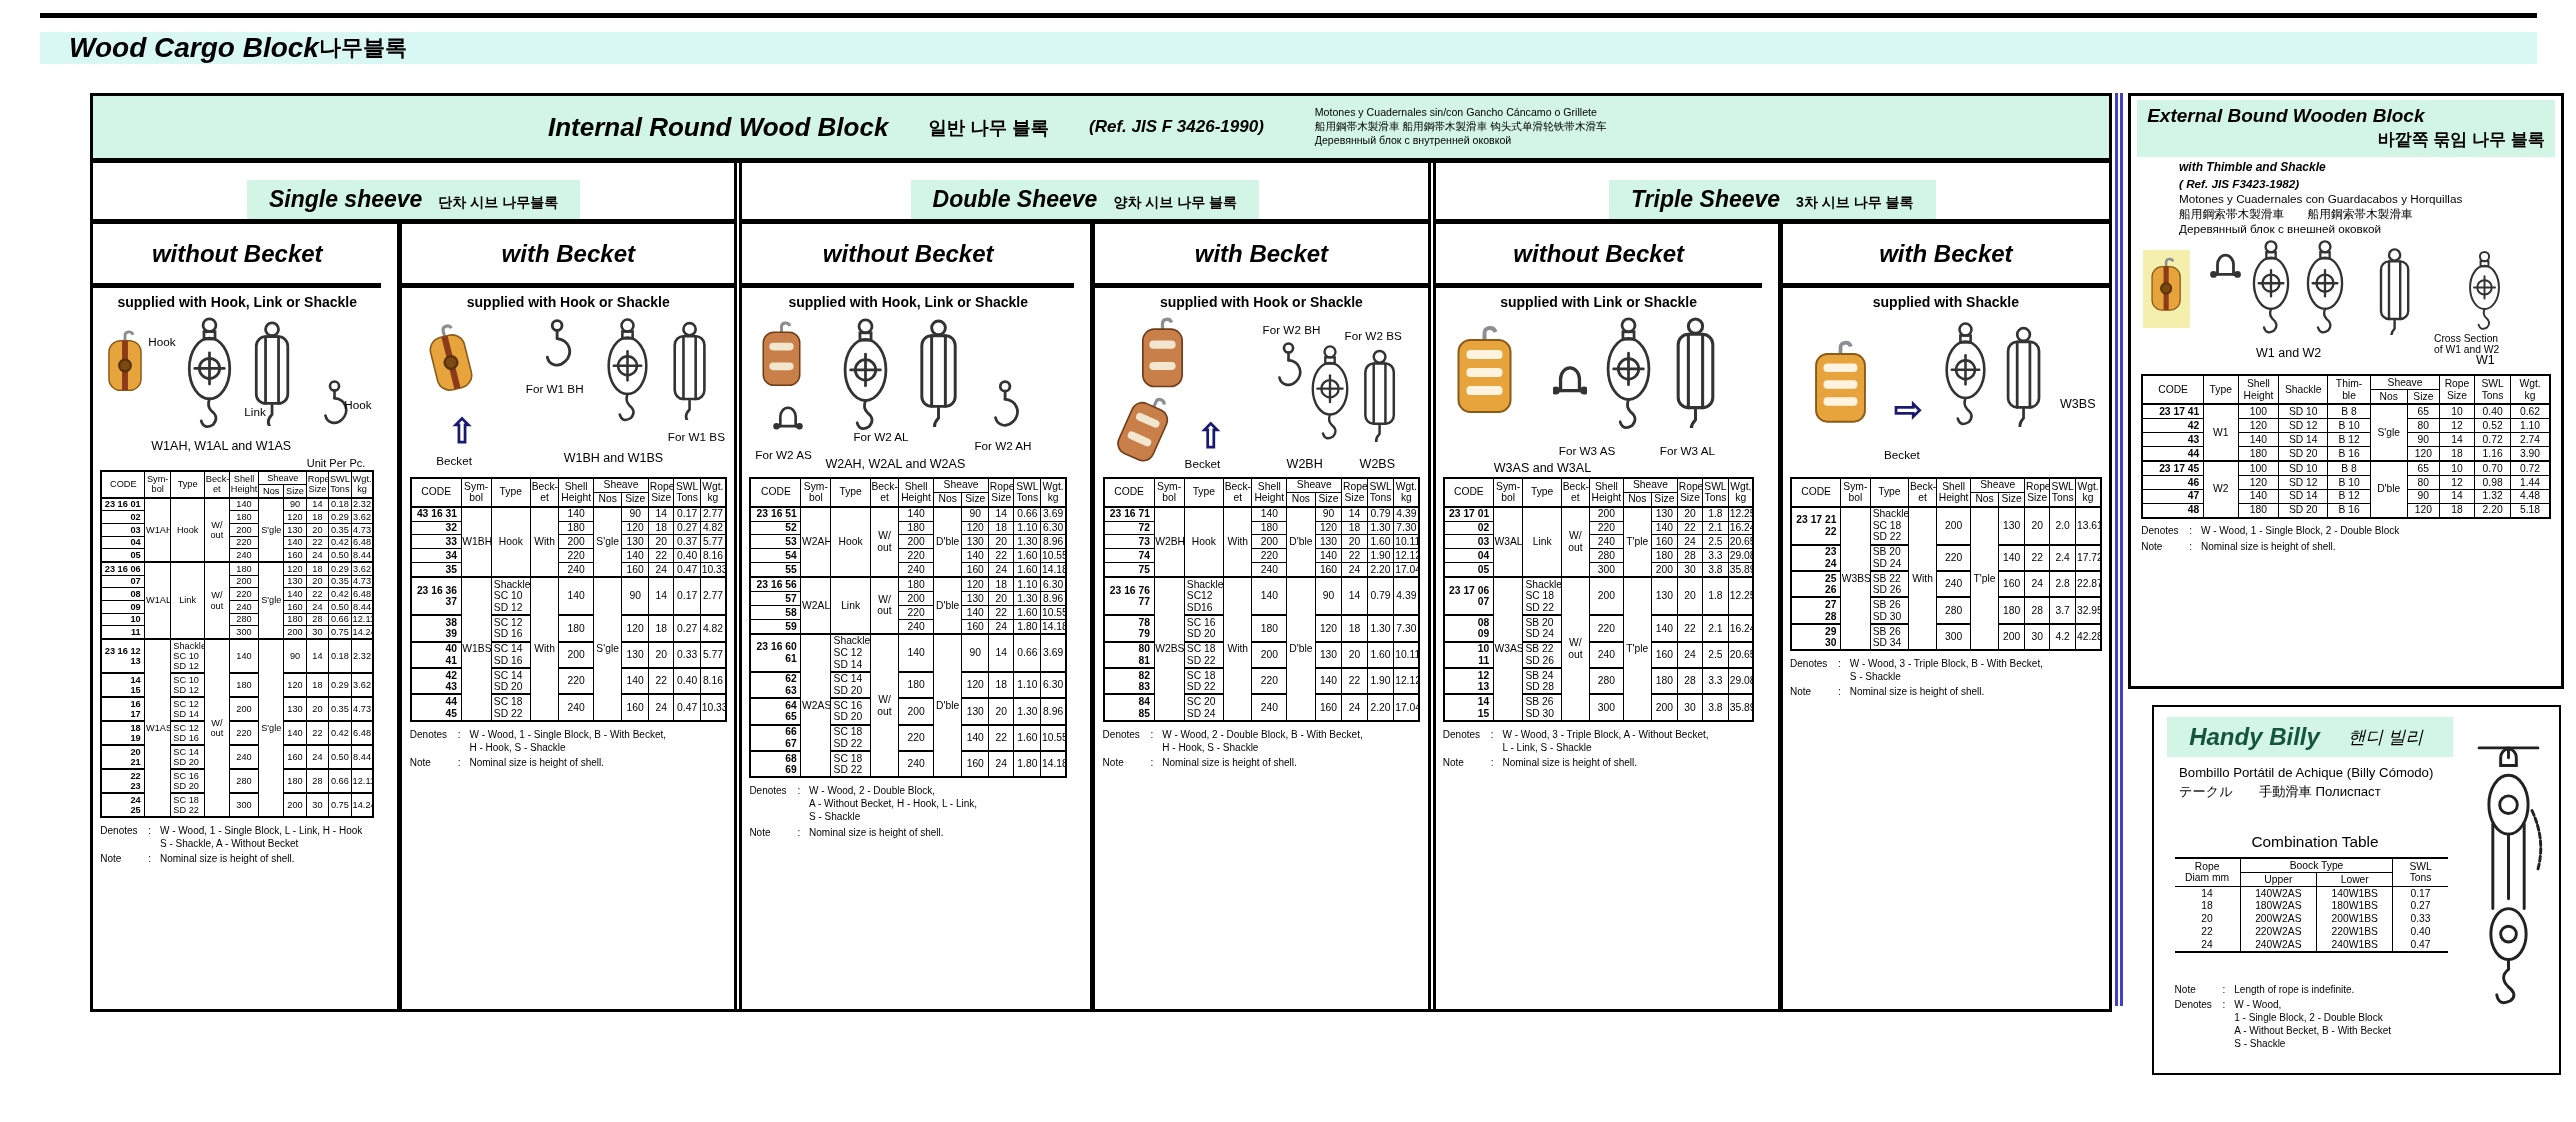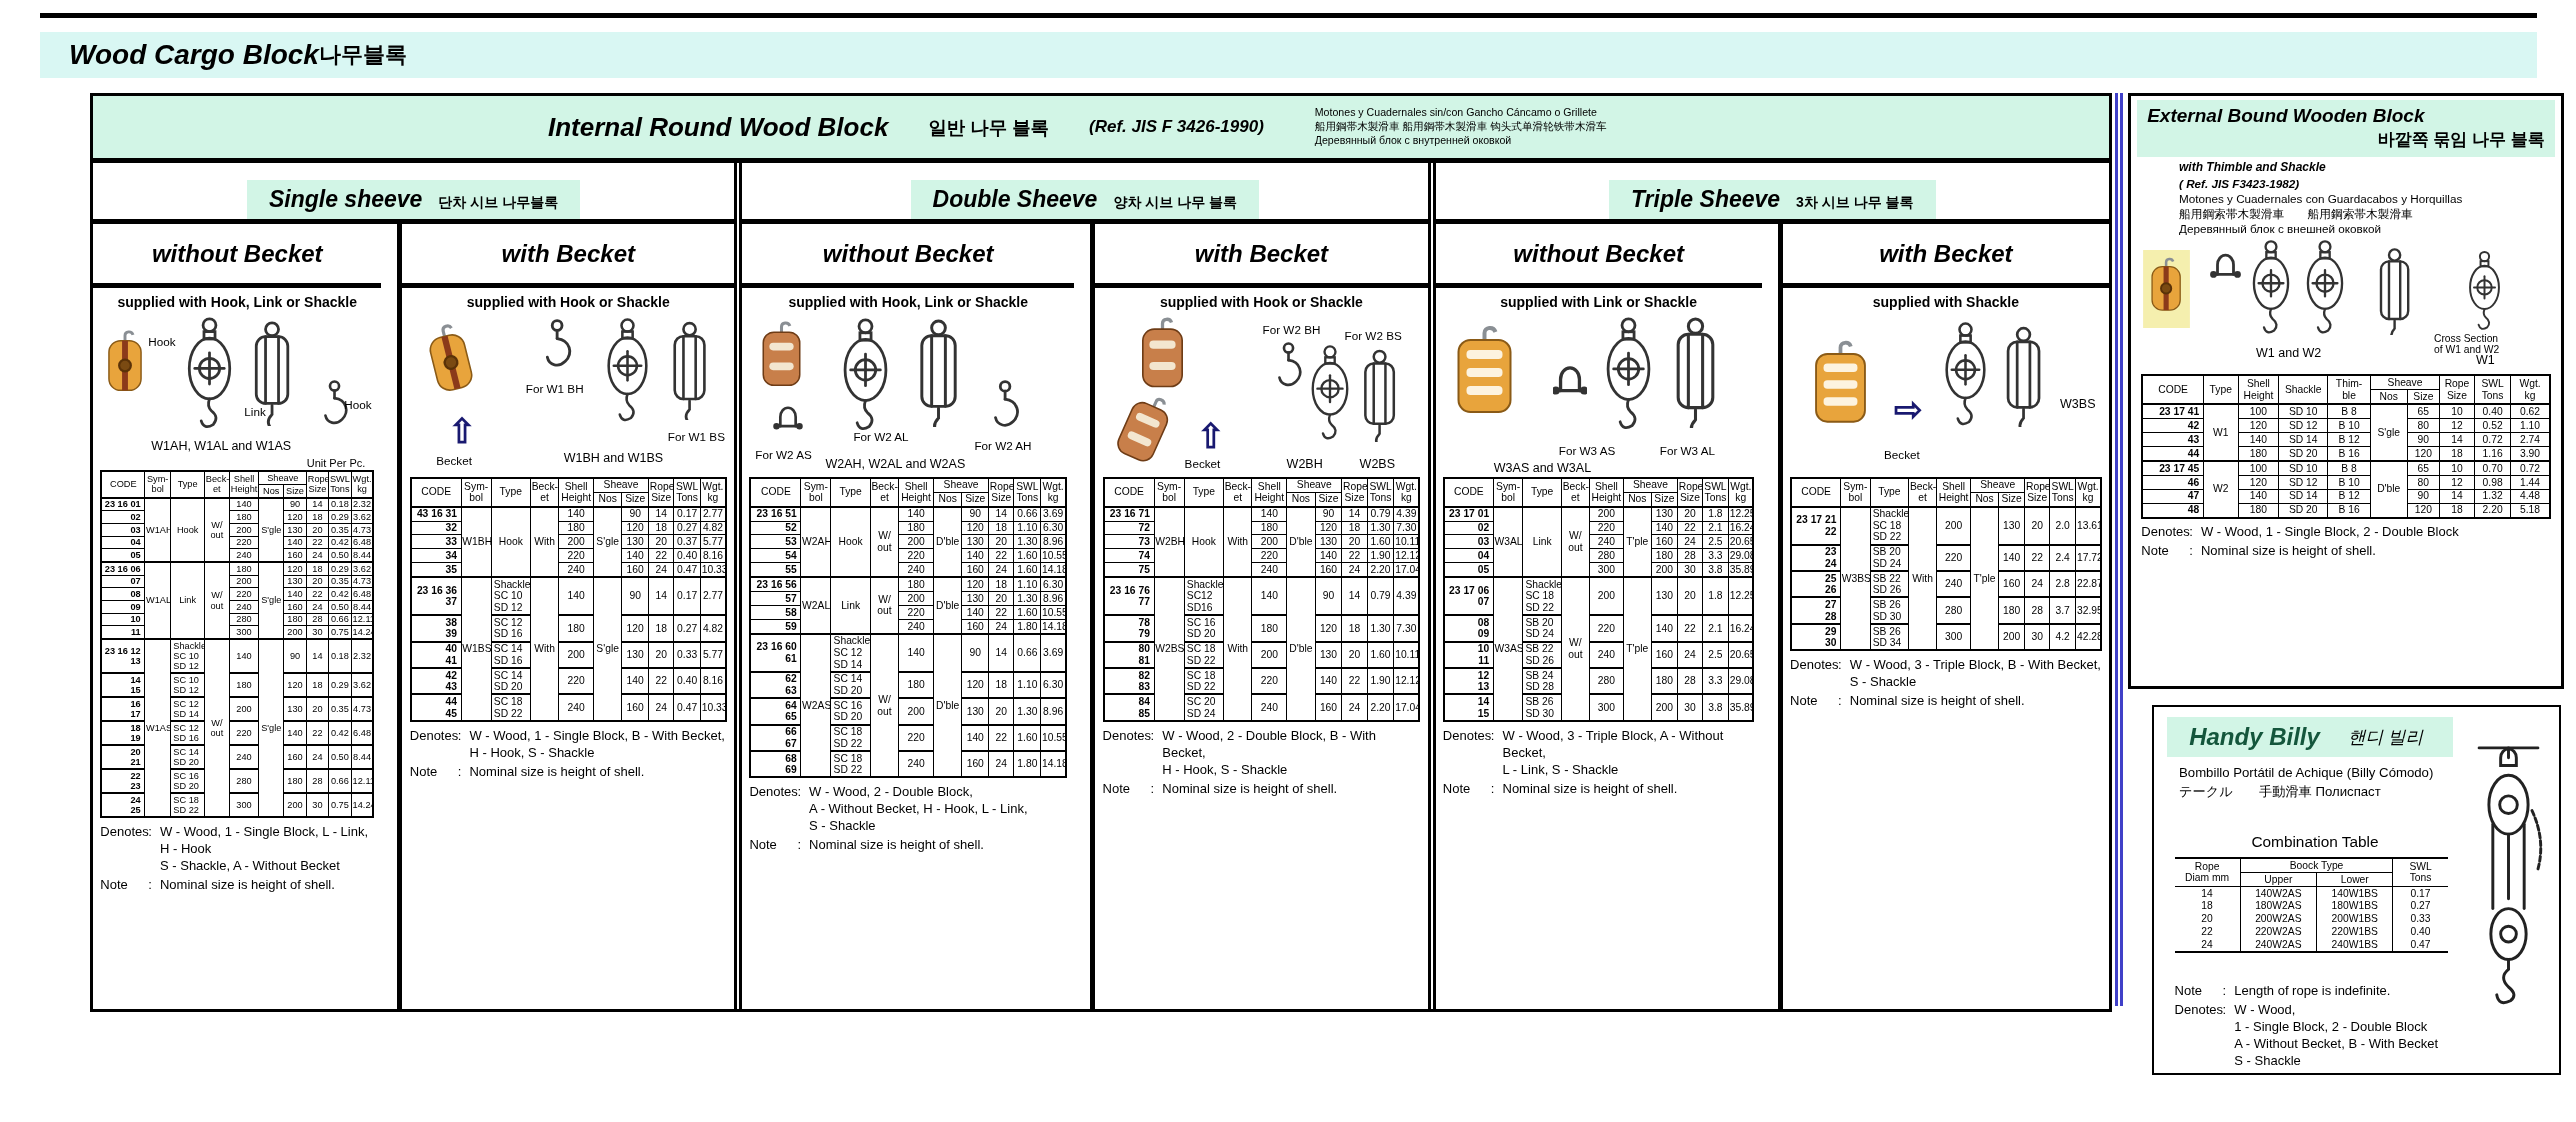--- a/index.html
+++ b/index.html
@@ -1,20 +1,20 @@
 <!DOCTYPE html>
 <html style="font-size:11.7px"><head>
 <meta charset="utf-8">
 <style>
   html,body{margin:0;padding:0;}
   body{position:relative;width:2576px;height:1122px;background:#ffffff;
        font-family:"Liberation Sans",sans-serif;color:#000;overflow:hidden;}
 
   .toprule{position:absolute;left:40px;top:13.2px;width:2497px;height:4.4px;background:#000;}
-  .titleband{position:absolute;left:40px;top:32px;width:2497px;height:46px;background:#d9f7f3;
+  .titleband{position:absolute;left:40px;top:32px;width:2497px;height:32px;background:#d9f7f3;
              display:flex;align-items:center;}
   .pagetitle{font-size:28px;font-weight:bold;font-style:italic;margin-left:29px;}
   .pagetitle-kr{font-size:22px;font-weight:bold;}
 
   .mainbox{position:absolute;left:90px;top:93px;width:2016px;height:913px;
            border:3.7px solid #000;display:flex;flex-direction:column;background:#fff;}
   .band{height:62px;background:#d2f5e6;border-bottom:5.1px solid #000;display:flex;align-items:center;flex:none;}
   .band-title{font-size:26px;font-weight:bold;font-style:italic;margin-left:455px;white-space:nowrap;}
   .band-kr{font-size:18.4px;font-weight:bold;margin-left:40px;white-space:nowrap;}
   .band-ref{font-size:17px;font-weight:bold;font-style:italic;margin-left:40px;white-space:nowrap;}
@@ -48,21 +48,21 @@
                         white-space:pre-line;overflow:hidden;font-weight:normal;vertical-align:middle;}
   .dtable tr.gt > td,.dtable tr.gt > th{border-top:2.6px solid #000;}
   .dtable td.code{font-weight:bold;text-align:right;padding-right:3.7px;}
   .dtable td.l{text-align:left;padding-left:2.2px;}
   .dtable.open table{border-left:none;border-right:none;}
   .dtable.open tbody td{border-top:none;border-bottom:none;padding:0.7px 1.5px;}
   .dtable.open tr > :first-child{border-left:none;}
   .dtable.open tr > :last-child{border-right:none;}
 
   .notes{margin-top:3.7px;}
-  .noterow{display:flex;align-items:flex-start;font-size:13px;line-height:1.3;margin-top:2.2px;}
+  .noterow{display:flex;align-items:flex-start;font-size:10px;line-height:1.3;margin-top:2.2px;}
   .nlab{width:48px;flex:none;}
   .ncol{width:11.7px;flex:none;}
   .ntext{white-space:pre-line;}
 
   .bluesep{position:absolute;left:2115px;top:93px;width:0;height:913px;border-left:8.8px double #4040c8;}
 
   .extbox{position:absolute;left:2128px;top:93px;width:430px;height:590px;border:3.7px solid #000;
           display:flex;flex-direction:column;background:#fff;}
   .extband{background:#d2f5e6;margin:4.4px 5.9px 0 5.9px;padding:4.4px 10.3px 5.9px 10.3px;flex:none;}
   .exttitle{font-size:19px;font-weight:bold;font-style:italic;}

